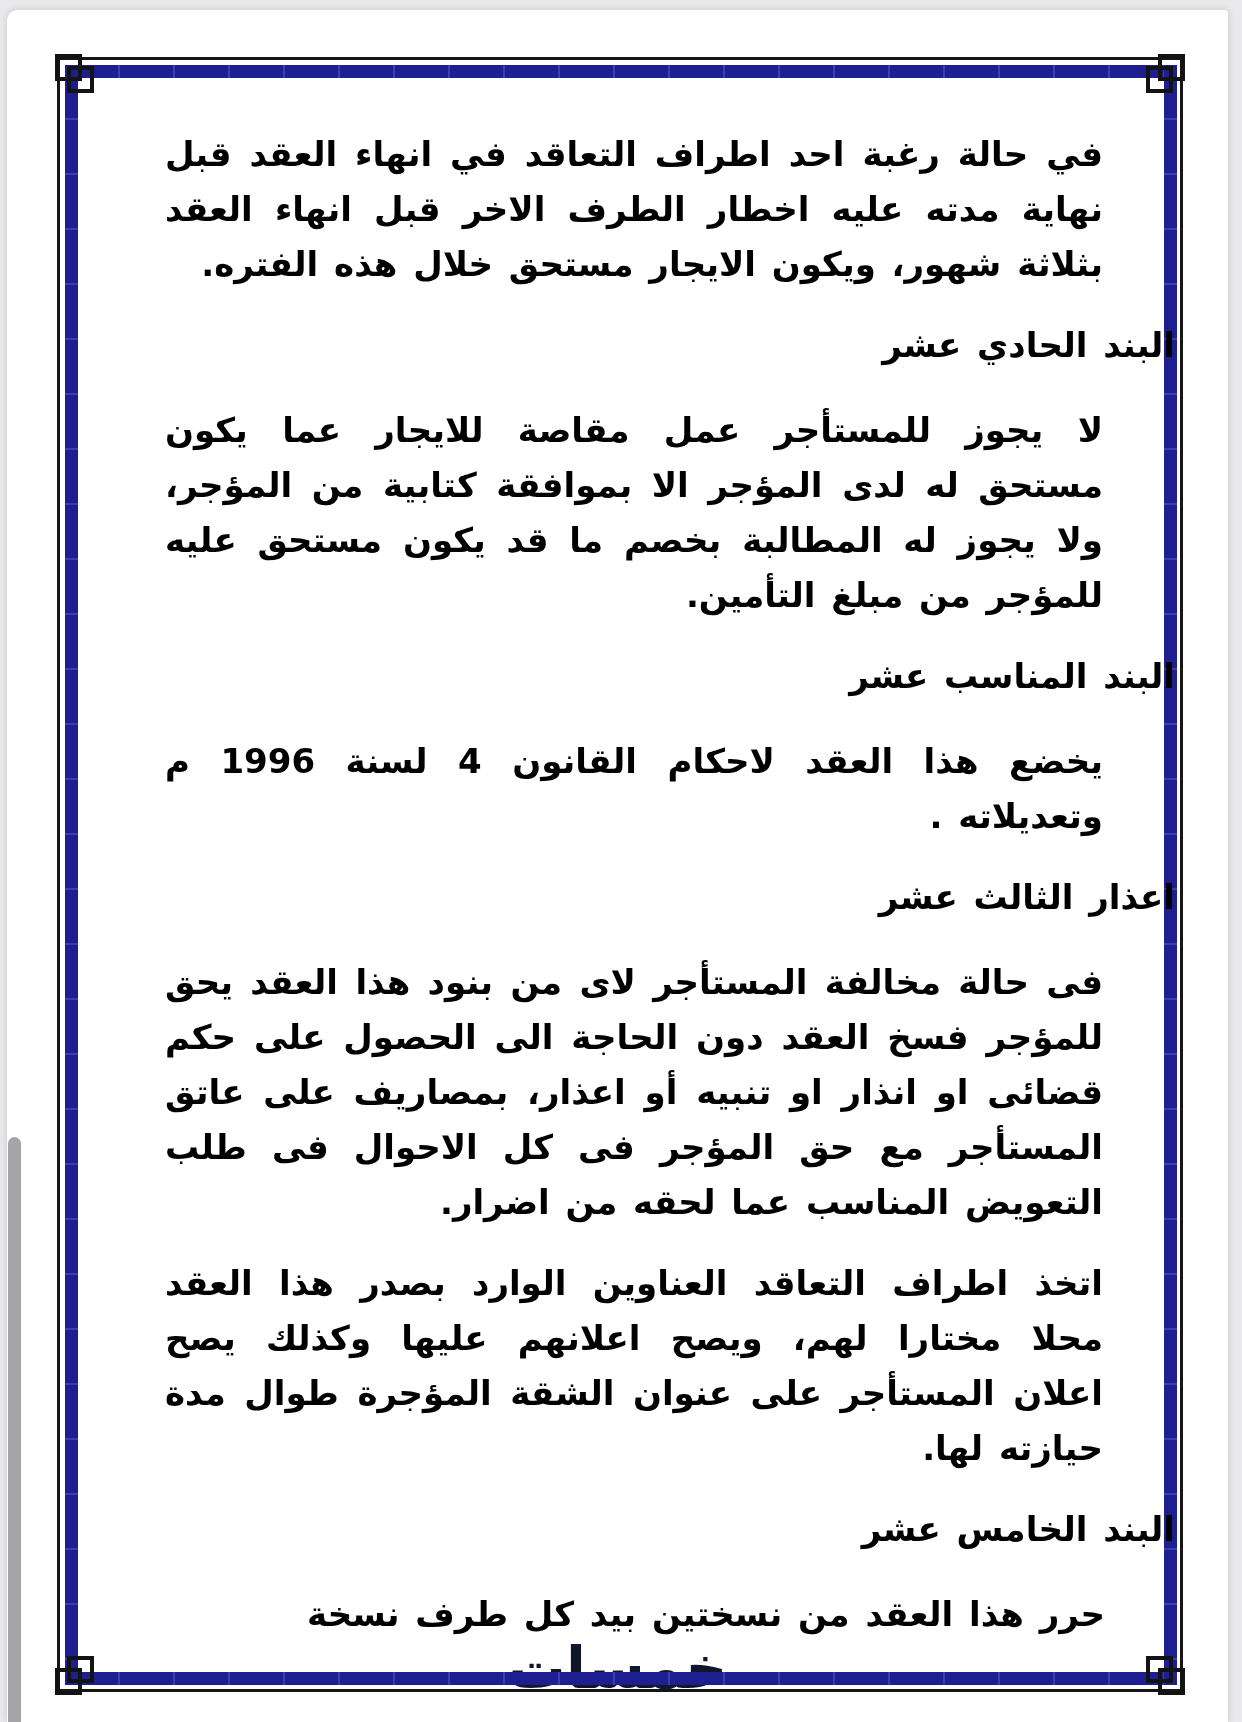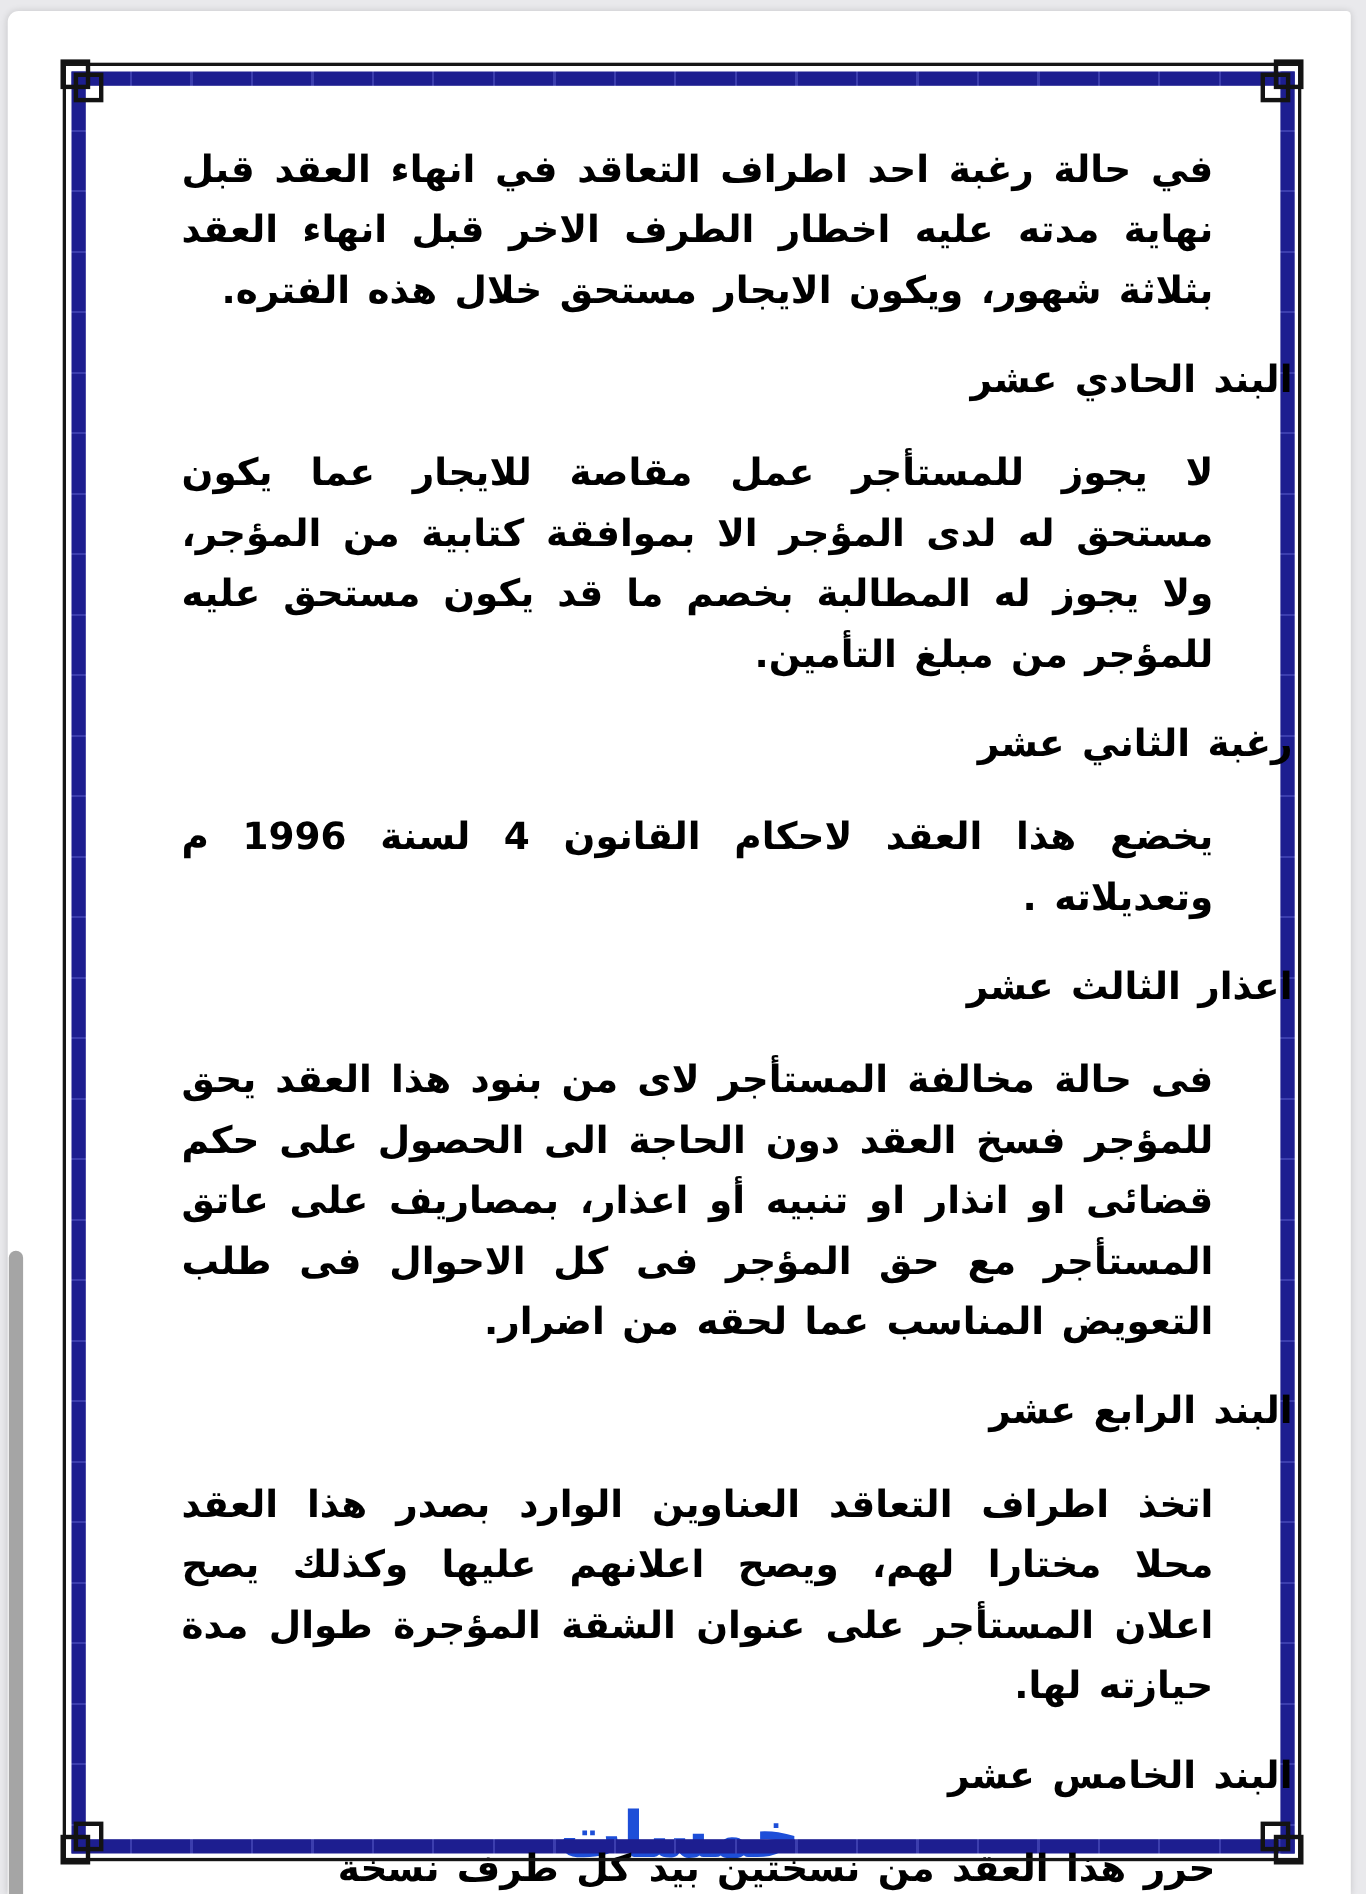--- a/index.html
+++ b/index.html
@@ -52,21 +52,21 @@
   }
   .content p{margin:1px 0 26px;}
   .content p.body{text-align:justify;}
   .content p.heading{text-align:right;transform:translateX(72px);margin:26px 0 30px;}
   .content p.centered{text-align:center;transform:translateX(72px);}
 
   .watermark{
     position:absolute;left:0;right:0;bottom:20px;
     text-align:center;
     font-size:58px;font-weight:bold;
-    color:#1d4ed8;
+    color:#0f172a;
     z-index:1;
     direction:rtl;
   }
   .scrollbar{
     position:absolute;left:8px;top:1137px;width:13px;height:590px;
     background:#a5a5a5;
     border-radius:8px 8px 0 0;
     z-index:9;
   }
 </style>
@@ -89,25 +89,24 @@
   <div class="corner-sq c-tr-b"></div>
   <div class="corner-sq c-bl-a"></div>
   <div class="corner-sq c-bl-b"></div>
   <div class="corner-sq c-br-a"></div>
   <div class="corner-sq c-br-b"></div>
 
   <div class="content">
       <p class="body">في حالة رغبة احد اطراف التعاقد في انهاء العقد قبل نهاية مدته عليه اخطار الطرف الاخر قبل انهاء العقد بثلاثة شهور، ويكون الايجار مستحق خلال هذه الفتره.</p>
       <p class="heading">البند الحادي عشر</p>
       <p class="body">لا يجوز للمستأجر عمل مقاصة للايجار عما يكون مستحق له لدى المؤجر الا بموافقة كتابية من المؤجر، ولا يجوز له المطالبة بخصم ما قد يكون مستحق عليه للمؤجر من مبلغ التأمين.</p>
-      <p class="heading">رغبة الثاني عشر</p>
+      <p class="heading">البند المناسب عشر</p>
       <p class="body">يخضع هذا العقد لاحكام القانون 4 لسنة 1996 م وتعديلاته .</p>
       <p class="heading">اعذار الثالث عشر</p>
       <p class="body">فى حالة مخالفة المستأجر لاى من بنود هذا العقد يحق للمؤجر فسخ العقد دون الحاجة الى الحصول على حكم قضائى او انذار او تنبيه أو اعذار، بمصاريف على عاتق المستأجر مع حق المؤجر فى كل الاحوال فى طلب التعويض المناسب عما لحقه من اضرار.</p>
-      <p class="heading">البند الرابع عشر</p>
       <p class="body">اتخذ اطراف التعاقد العناوين الوارد بصدر هذا العقد محلا مختارا لهم، ويصح اعلانهم عليها وكذلك يصح اعلان المستأجر على عنوان الشقة المؤجرة طوال مدة حيازته لها.</p>
       <p class="heading">البند الخامس عشر</p>
       <p class="centered">حرر هذا العقد من نسختين بيد كل طرف نسخة</p>
     </div>
 
 </div>
 
 <div class="scrollbar"></div>
 
 </body></html>

